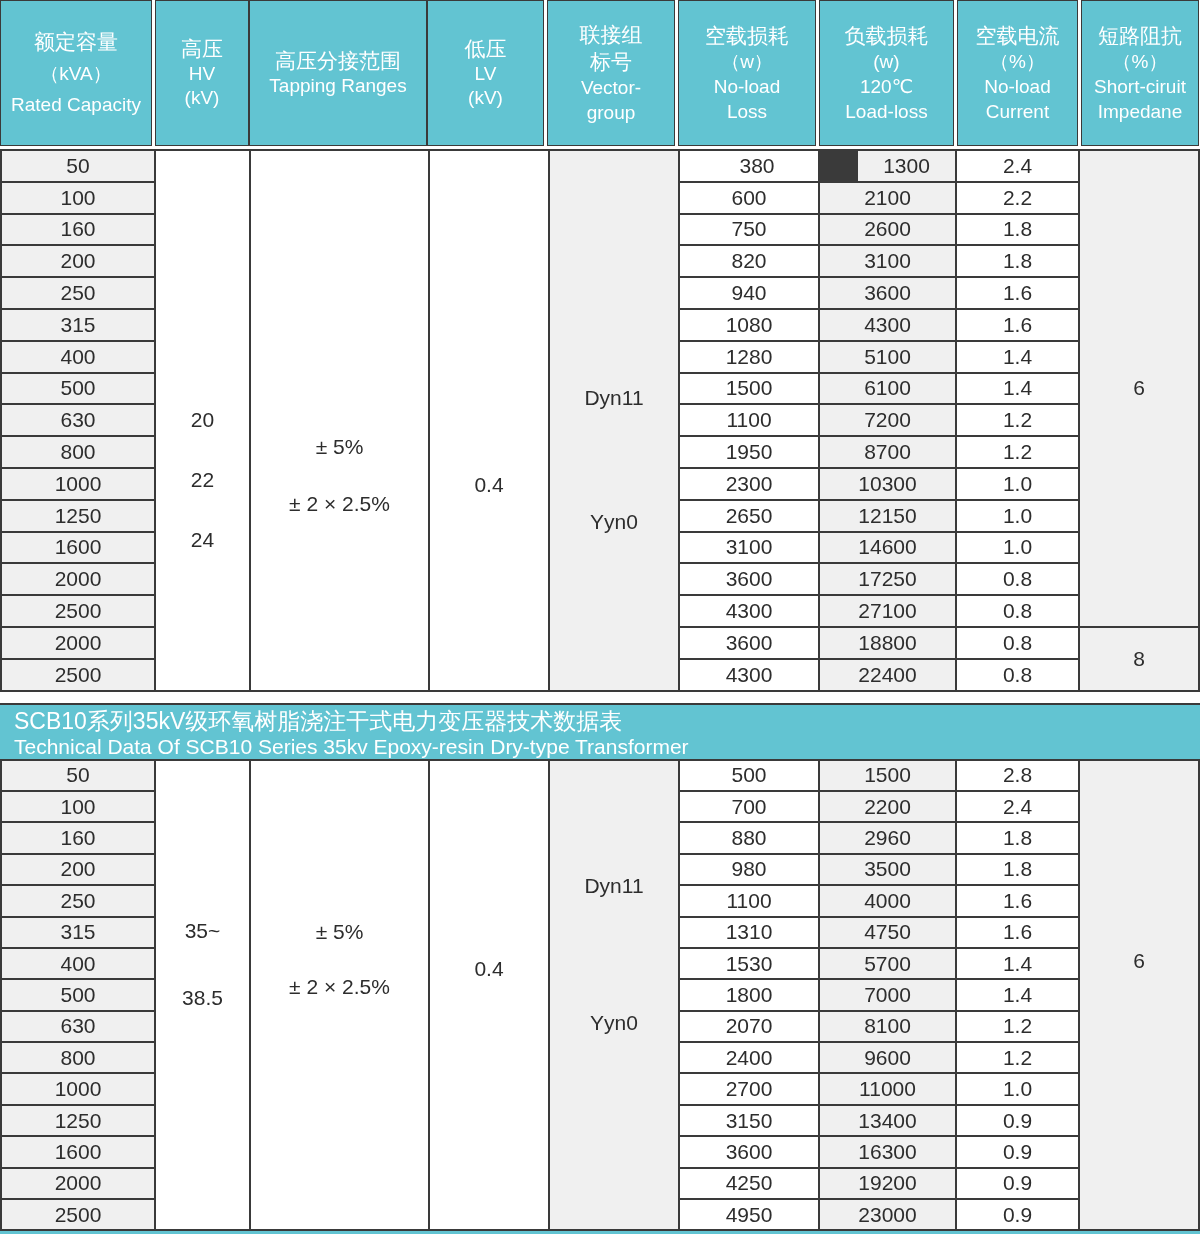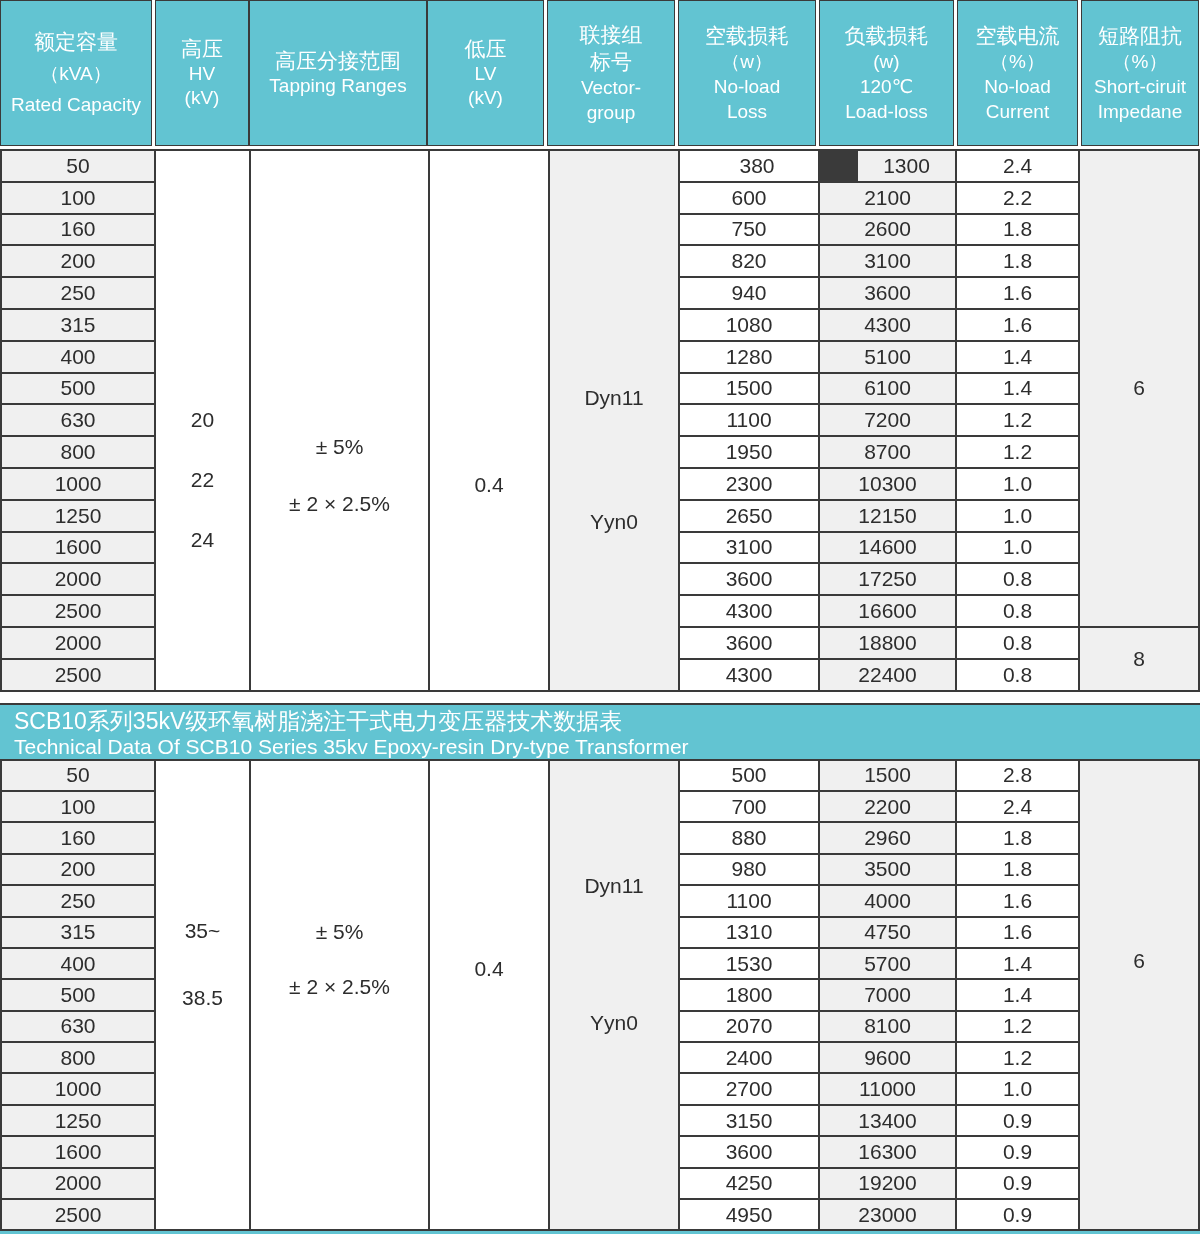--- a/index.html
+++ b/index.html
@@ -233,21 +233,21 @@
       <div class="cell g" style="grid-area: 13 / 1;">1600</div>
       <div class="cell" style="grid-area: 13 / 6;">3100</div>
       <div class="cell g" style="grid-area: 13 / 7;">14600</div>
       <div class="cell" style="grid-area: 13 / 8;">1.0</div>
       <div class="cell g" style="grid-area: 14 / 1;">2000</div>
       <div class="cell" style="grid-area: 14 / 6;">3600</div>
       <div class="cell g" style="grid-area: 14 / 7;">17250</div>
       <div class="cell" style="grid-area: 14 / 8;">0.8</div>
       <div class="cell g" style="grid-area: 15 / 1;">2500</div>
       <div class="cell" style="grid-area: 15 / 6;">4300</div>
-      <div class="cell g" style="grid-area: 15 / 7;">16600</div>
+      <div class="cell g" style="grid-area: 15 / 7;">27100</div>
       <div class="cell" style="grid-area: 15 / 8;">0.8</div>
       <div class="cell g" style="grid-area: 16 / 1;">2000</div>
       <div class="cell" style="grid-area: 16 / 6;">3600</div>
       <div class="cell g" style="grid-area: 16 / 7;">18800</div>
       <div class="cell" style="grid-area: 16 / 8;">0.8</div>
       <div class="cell g" style="grid-area: 17 / 1;">2500</div>
       <div class="cell" style="grid-area: 17 / 6;">4300</div>
       <div class="cell g" style="grid-area: 17 / 7;">22400</div>
       <div class="cell" style="grid-area: 17 / 8;">0.8</div>
       <div class="mc hv" style="grid-area: 1 / 2 / span 17;">

